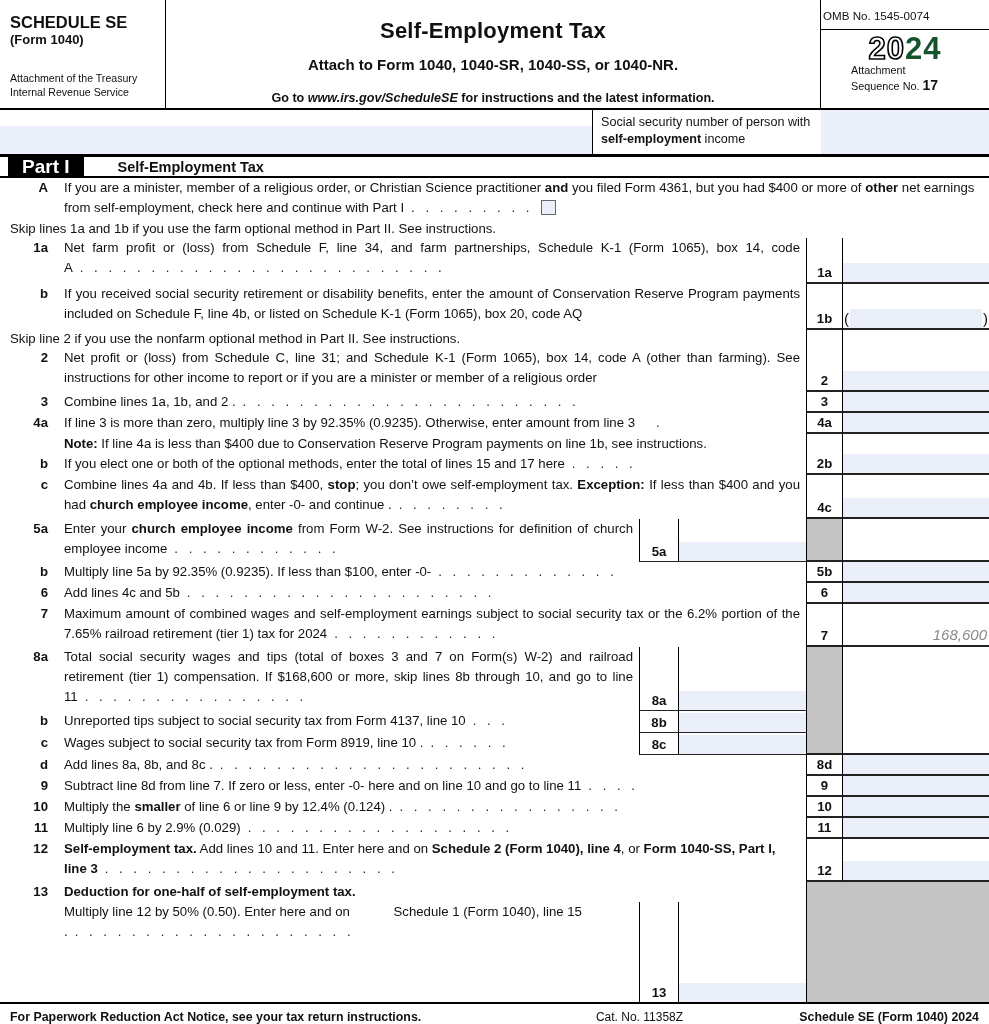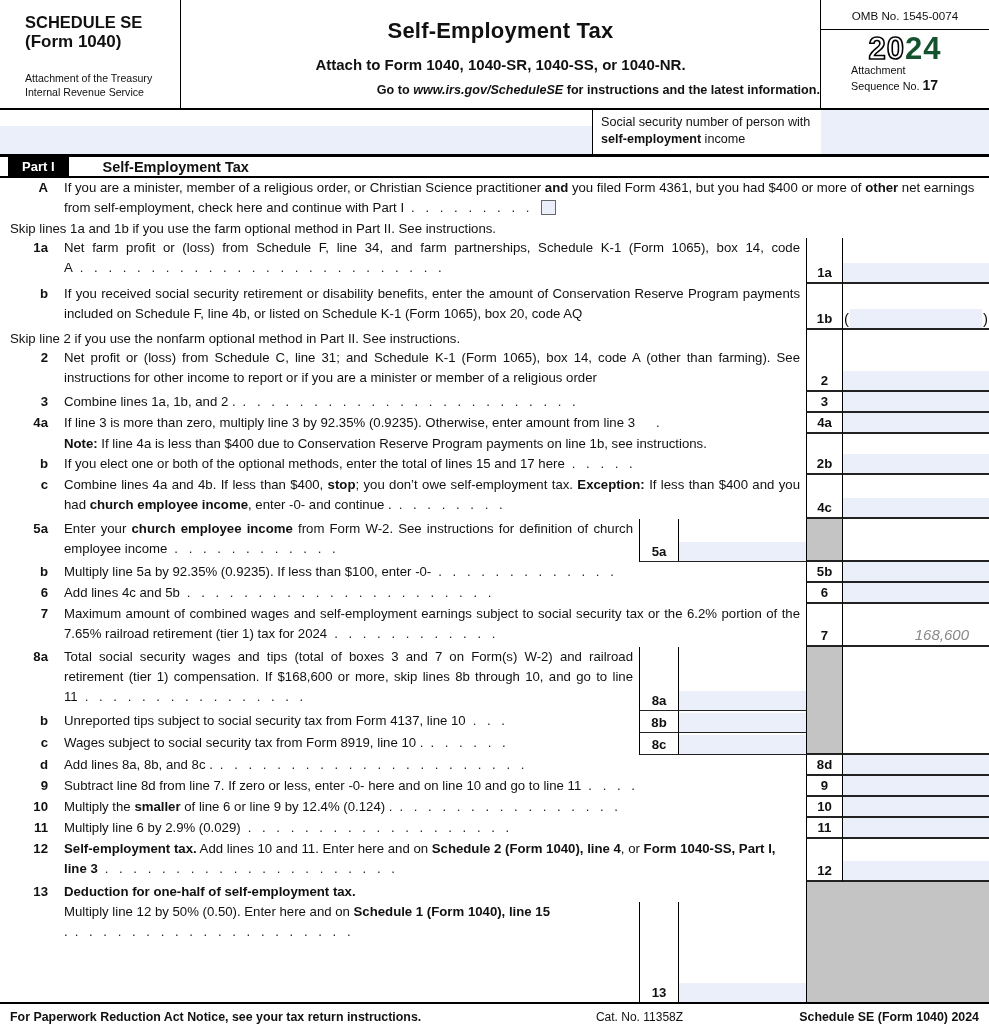--- a/index.html
+++ b/index.html
@@ -3,46 +3,46 @@
 <meta charset="utf-8">
 <style>
   * { box-sizing: border-box; margin: 0; padding: 0; }
   html,body { background:#fff; }
   .page{
     width:989px;height:1024px;background:#fff;color:#111;
     font-family:"Liberation Sans", sans-serif;font-size:13.2px;
     display:flex;flex-direction:column;overflow:hidden;
   }
   
-  .hdr{display:flex;height:110px;border-bottom:2.5px solid #000;flex:none;padding-left:15px;}
+  .hdr{display:flex;height:110px;border-bottom:2.5px solid #000;flex:none;}
   .hdr-left{width:165px;flex:none;padding:14px 6px 4px 10px;display:flex;flex-direction:column;}
   .sched{font-weight:bold;font-size:16.5px;line-height:1.05;}
-  .formno{font-weight:bold;font-size:17px;margin-top:1px;}
+  .formno{font-weight:bold;font-size:13px;margin-top:1px;}
   .agency{font-size:10.6px;line-height:1.3;margin-top:auto;padding-bottom:4px;}
   .hdr-center{flex:1;border-left:1.3px solid #000;border-right:1.3px solid #000;text-align:center;padding-top:18px;}
   .hdr-title{font-weight:bold;font-size:22px;letter-spacing:.2px;}
   .hdr-attach{font-weight:bold;font-size:15px;margin-top:12px;}
-  .hdr-goto{font-weight:bold;font-size:12.6px;margin-top:10px;text-align:right;}
+  .hdr-goto{font-weight:bold;font-size:12.6px;margin-top:18px;}
   .hdr-right{width:168px;flex:none;display:flex;flex-direction:column;}
-  .omb{font-size:11.6px;text-align:center;padding:9px 2px 7px;border-bottom:1.3px solid #000;}
+  .omb{font-size:11.6px;padding:9px 2px 7px;border-bottom:1.3px solid #000;}
   .year{text-align:center;font-size:31px;line-height:1.0;margin-top:3px;font-weight:900;}
   .year-outline{color:#fff;-webkit-text-stroke:1.6px #000;letter-spacing:1px;}
   .year-bold{color:#14532d;letter-spacing:1px;}
   .attseq{font-size:10.8px;line-height:1.2;padding-left:30px;margin-top:0;}
   .attseq .seqno{font-size:14px;font-weight:bold;}
   
   .idrow{display:flex;height:46px;border-bottom:2px solid #000;flex:none;}
   .id-name{width:593px;flex:none;border-right:1.3px solid #000;position:relative;padding:2px 4px;}
   .id-name-label{font-size:10.8px;}
   .id-name-fill{position:absolute;left:0;right:0;bottom:0;height:28px;}
   .id-ssn-label{width:228px;flex:none;font-size:12.6px;line-height:1.35;padding:4px 8px;}
   .id-ssn-fill{flex:1;}
   
   .partbar{display:flex;align-items:stretch;height:22px;border-bottom:2px solid #000;flex:none;border-top:1px solid #000;}
-  .part-badge{background:#000;color:#fff;font-weight:bold;font-size:13px;padding:0 14px;margin-left:8px;display:flex;align-items:center;}
+  .part-badge{background:#000;color:#fff;font-weight:bold;font-size:19px;padding:0 14px;margin-left:8px;display:flex;align-items:center;}
   .part-title{font-weight:bold;font-size:14.5px;margin-left:34px;display:flex;align-items:center;}
   
   .body{flex:1;display:flex;flex-direction:column;}
   .row{display:flex;overflow:hidden;flex:none;}
   .desc{flex:1;display:flex;min-width:0;}
   .lnum{width:58px;flex:none;text-align:right;padding-right:10px;font-weight:bold;line-height:20px;}
   .dtext{flex:1;padding-left:6px;padding-right:6px;line-height:20px;min-width:0;}
   .plain{padding-left:10px;}
   .just{text-align:justify;}
   .num{width:37px;flex:none;border-left:1.3px solid #000;border-right:1.3px solid #000;
@@ -55,21 +55,21 @@
   .ilabel{width:39px;flex:none;border-right:1.3px solid #000;font-weight:bold;
           display:flex;align-items:flex-end;justify-content:center;line-height:19px;}
   .ifield{flex:1;display:flex;align-items:flex-end;}
   .gray{background:#c4c4c4;}
   .noline{border-right:none !important;}
   .leaders{word-spacing:7px;padding-left:7px;white-space:nowrap;color:#222;}
   .onedot{margin-left:14px;}
   .checkbox{display:inline-block;width:15px;height:15px;border:1.5px solid #666;
             margin-left:12px;vertical-align:-3px;}
   .paren{font-size:15px;line-height:19px;padding:0 1px;}
-  .amt-value{flex:1;text-align:right;padding-right:20px;font-style:italic;color:#8a8a8a;
+  .amt-value{flex:1;text-align:right;padding-right:2px;font-style:italic;color:#8a8a8a;
              font-size:15px;line-height:21px;}
   
   .footer{flex:none;border-top:2.5px solid #000;display:flex;padding:6px 10px 0 10px;font-size:12.4px;}
   .f-left{font-weight:bold;width:520px;flex:none;}
   .f-cat{flex:1;text-align:center;font-size:12px;}
   .f-right{font-weight:bold;width:230px;flex:none;text-align:right;}
 </style>
 </head>
 <body>
 
@@ -373,21 +373,21 @@
         <div class="lnum">13</div>
         <div class="dtext"><span style="font-weight: bold;">Deduction for one-half of self-employment tax.</span></div>
       </div>
       <div class="num gray noline" style="background: rgb(196, 196, 196);"></div>
       <div class="amt gray" style="background: rgb(196, 196, 196);"></div>
     </div>
 
     <div class="row" style="height:43px;flex:1">
       <div class="desc">
         <div class="lnum"></div>
-        <div class="dtext"><span><span>Multiply line 12 by 50% (0.50). Enter here and on </span><span style="font-weight: bold;">Schedule 1 (Form 1040), line 15</span><span> .</span></span><span class="leaders">. . . . . . . . . . . . . . . . . . . .</span></div>
+        <div class="dtext"><span><span>Multiply line 12 by 50% (0.50). Enter here and on </span><span style="font-weight: normal; margin-left: 40px;">Schedule 1 (Form 1040), line 15</span><span> .</span></span><span class="leaders">. . . . . . . . . . . . . . . . . . . .</span></div>
       </div>
       <div class="inner">
         <div class="ilabel">13</div>
         <div class="ifield">
             <div class="field fieldbg" style="background: rgb(234, 239, 250);"></div>
           </div>
       </div>
       <div class="num gray noline" style="background: rgb(196, 196, 196);"></div>
       <div class="amt gray" style="background: rgb(196, 196, 196);"></div>
     </div>

